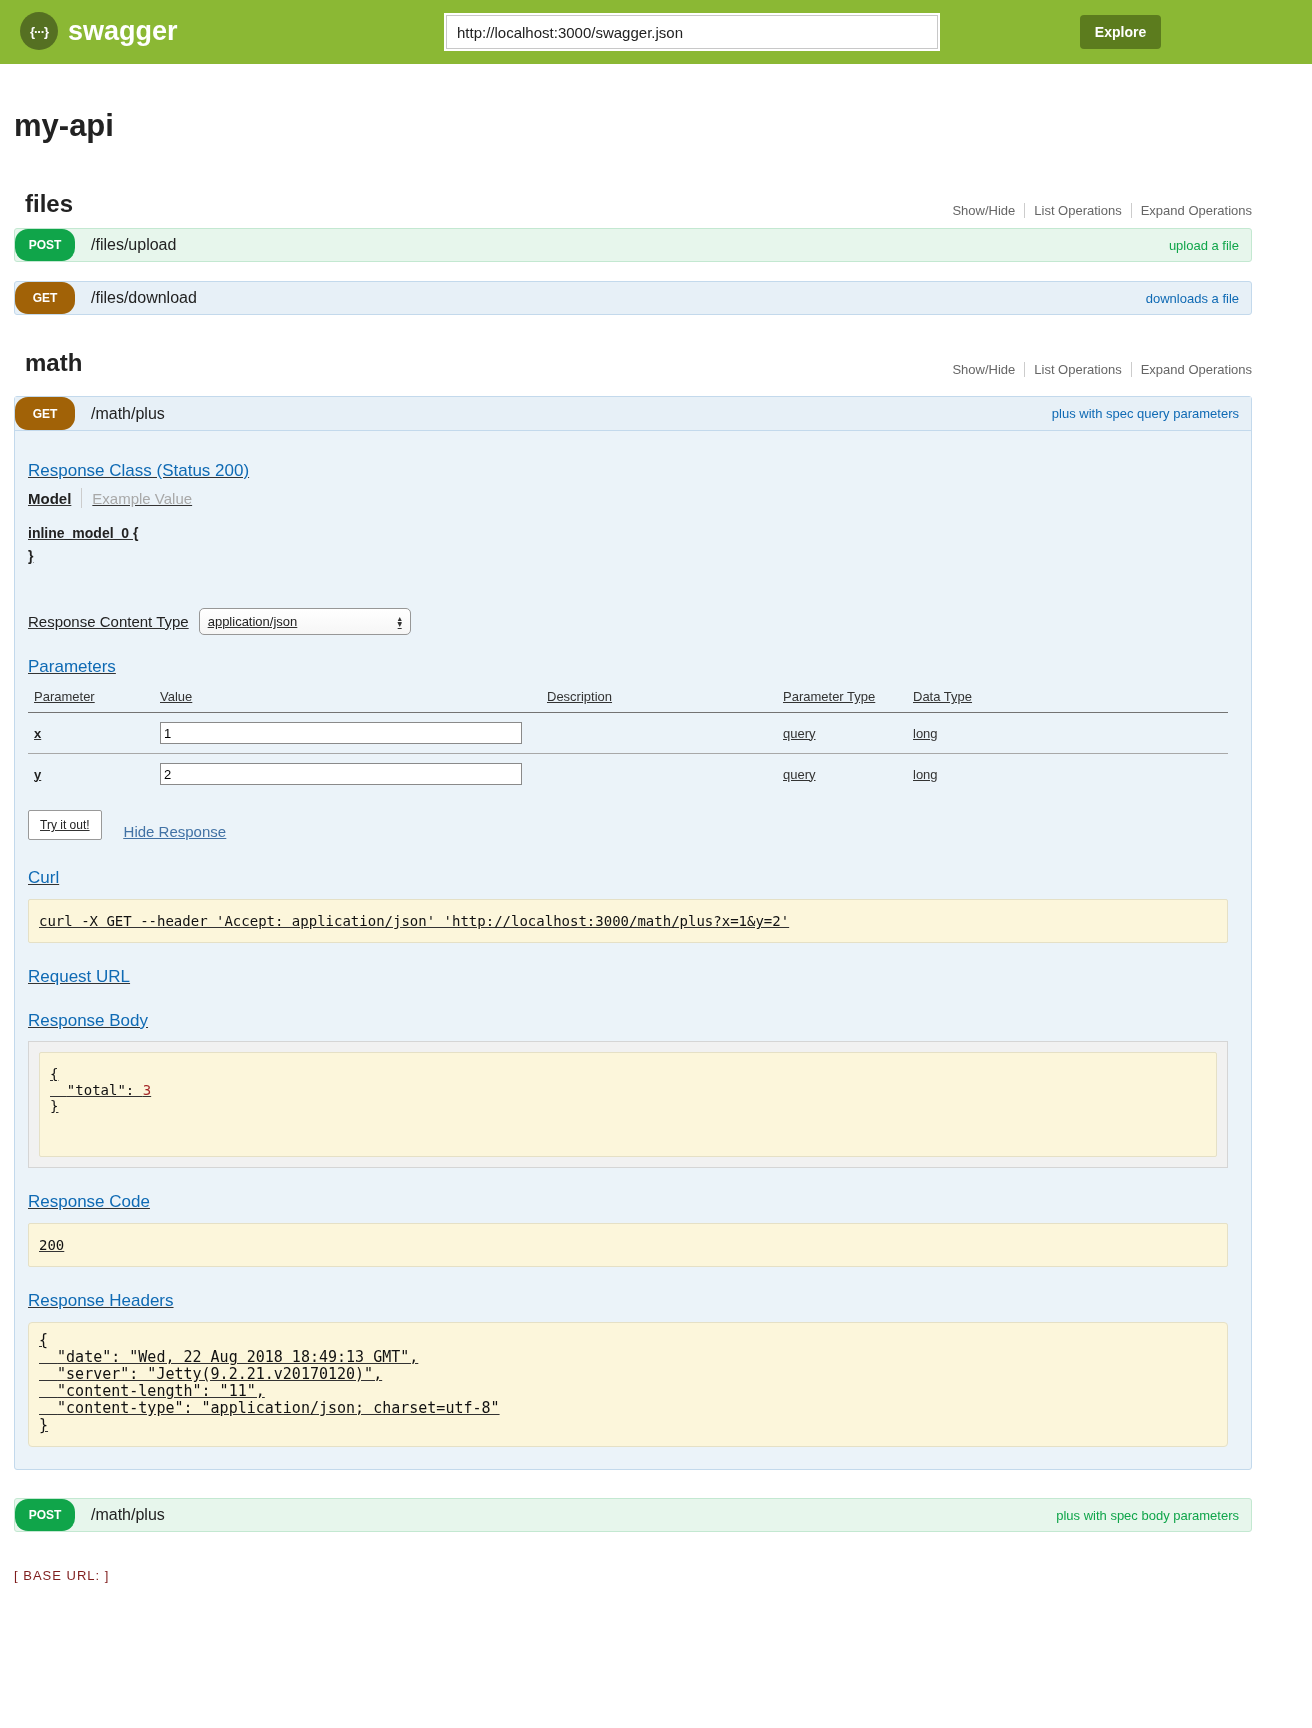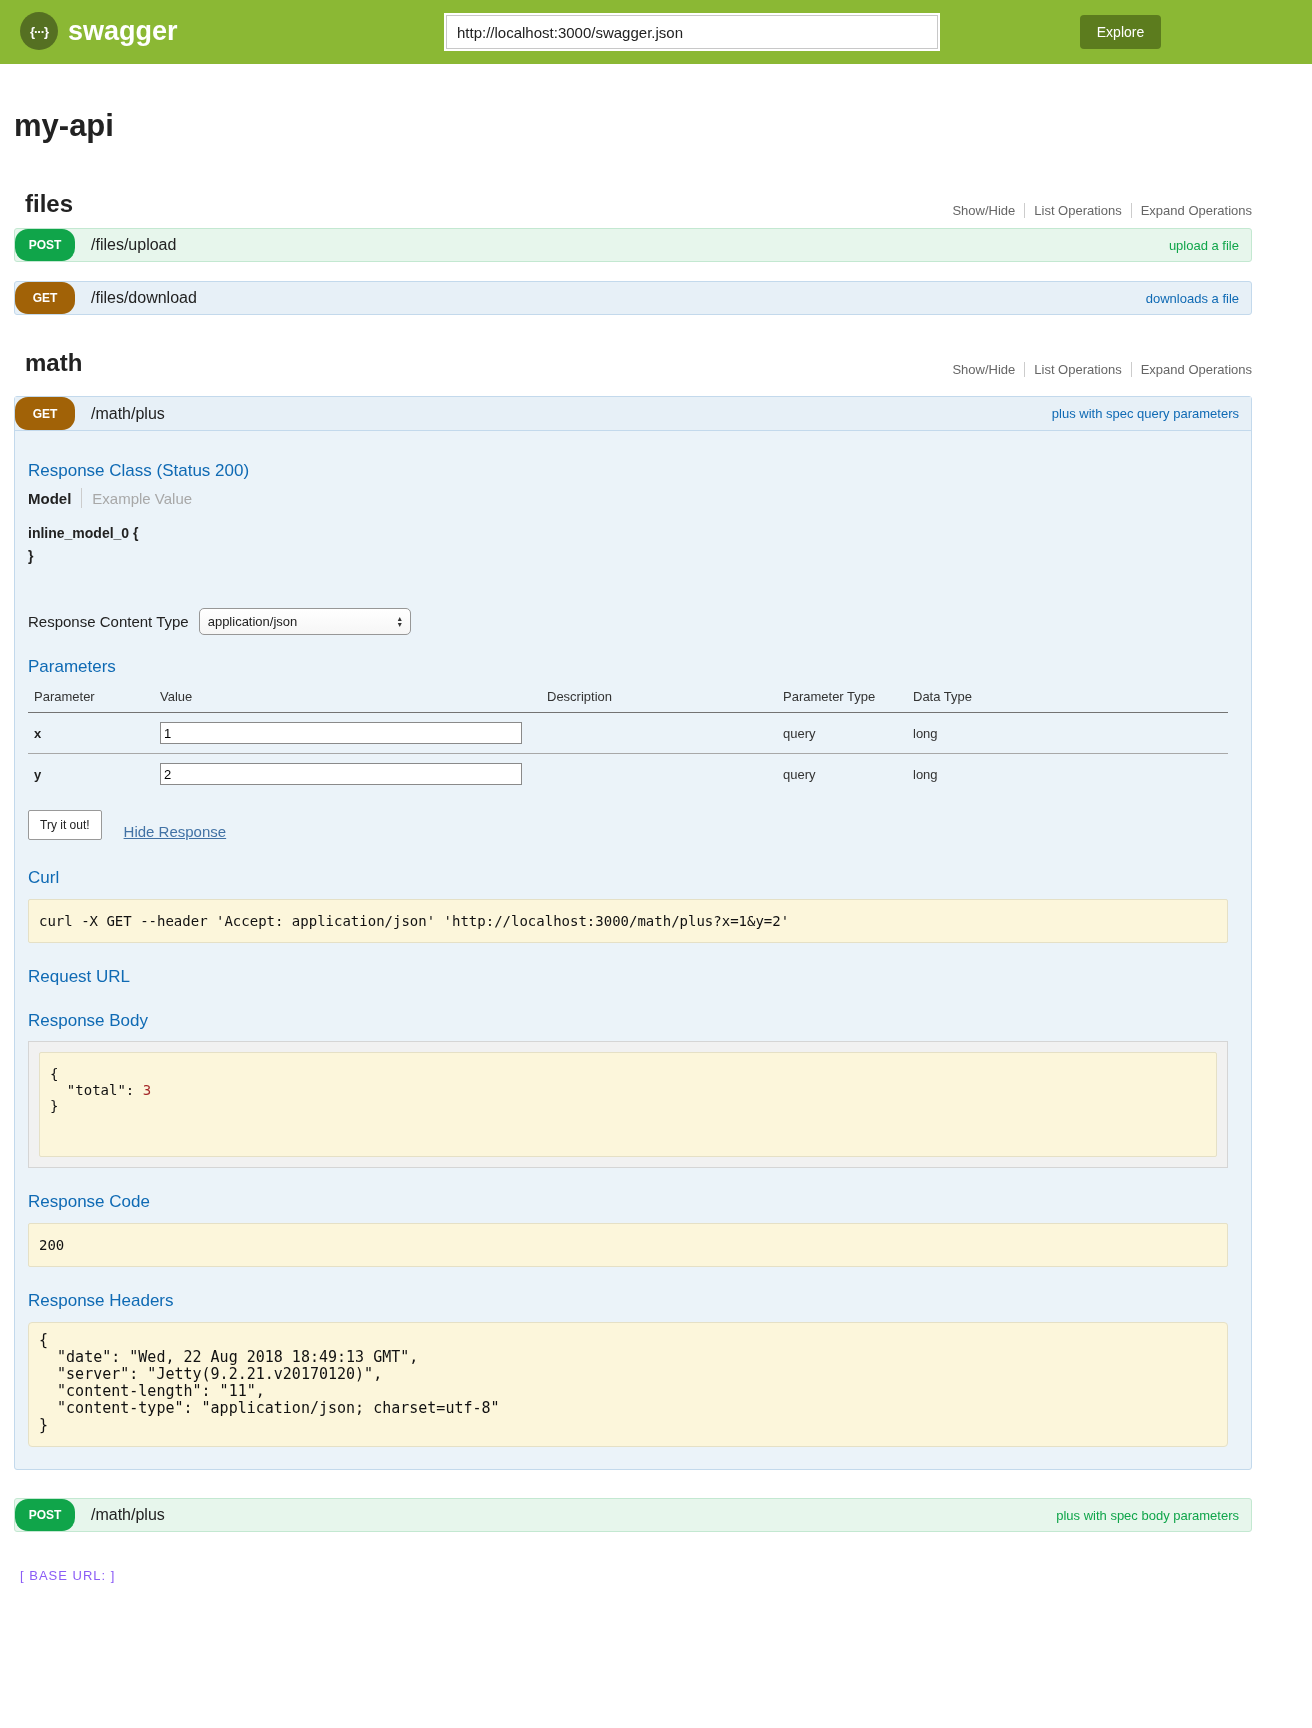--- a/index.html
+++ b/index.html
@@ -9,21 +9,21 @@
   
   .topbar { position:relative; height:64px; background:#8bb834; }
   .brand { position:absolute; left:20px; top:12px; display:flex; align-items:center; }
   .logo-circle { width:38px; height:38px; border-radius:50%; background:#557022; color:#fff;
     display:flex; align-items:center; justify-content:center; font-weight:bold; font-size:13px; letter-spacing:-1px; }
   .brand-name { color:#fff; font-weight:bold; font-size:27px; margin-left:10px; }
   .url-input { position:absolute; left:446px; top:15px; width:492px; height:34px;
     border:1px solid #c8c8c8; box-shadow:0 0 0 2px #fff inset; background:#fff; padding:0 10px; font-size:15px; color:#222;
     font-family:"Liberation Sans", sans-serif; outline:2px solid #fff; }
   .explore-btn { position:absolute; left:1080px; top:15px; width:81px; height:34px;
-    background:#5c7c1e; border:none; border-radius:4px; color:#fff; font-weight:normal; font-size:14px; cursor:pointer;
+    background:#5c7c1e; border:none; border-radius:4px; color:#fff; font-weight:bold; font-size:14px; cursor:pointer;
     font-family:"Liberation Sans", sans-serif; }
 
   
   .wrapper { width:1238px; margin-left:14px; }
   .api-title { margin-top:44px; font-size:31px; font-weight:bold; color:#222; }
 
   
   .section { margin-top:46px; }
   .section-head { display:flex; align-items:flex-end; justify-content:space-between; margin-bottom:10px;margin-left:11px; }
   .section-title { font-size:24px; font-weight:bold; color:#222; }
@@ -42,21 +42,21 @@
   .post .badge { background:#10a54a; }
   .get  .badge { background:#a16207; }
   .op-path { font-size:16px; color:#222; margin-left:16px; }
   .op-summary { margin-left:auto; margin-right:12px; font-size:13px; }
   .post .op-summary { color:#10a54a; }
   .get  .op-summary { color:#0f6ab4; }
 
   
   .op-block { margin-top:19px; border:1px solid #c3d9ec; border-radius:3px; background:#ebf3f9; }
   .op-block .op-row { border:none; border-radius:0; border-bottom:1px solid #c3d9ec; }
-  .op-content { padding:0 23px 22px 13px; }
+  .op-content { padding:0 23px 22px 13px;text-decoration:underline; }
   .blue-h { color:#0f6ab4; font-size:17px; font-weight:normal; }
   .h-space { margin-top:28px; }
 
   .tabs { margin-top:7px; display:flex; align-items:center; font-size:15px; }
   .tab-model { color:#222; font-weight:bold; padding-right:10px; cursor:pointer; }
   .tab-sep { width:1px; height:20px; background:#ccc; }
   .tab-example { color:#a8a8a8; padding-left:10px; cursor:pointer; }
 
   .model-sig { margin-top:14px; font-size:14px; color:#222; line-height:23px; }
   .model-sig .bold { font-weight:bold; }
@@ -87,21 +87,21 @@
   .hide-link { margin-left:22px; color:#4272a5; font-size:15px; text-decoration:underline; cursor:pointer; }
 
   .code-block { margin-top:11px; background:#fcf6db; border:1px solid #e5e0c6; border-radius:2px;
     padding:13px 10px; font-family:"DejaVu Sans Mono", monospace; font-size:14px; color:#111; white-space:pre-wrap; }
   .body-wrap { margin-top:10px; background:#f1f1f1; border:1px solid #d5d5d5; padding:10px; }
   .body-wrap .code-block { margin-top:0; min-height:105px; }
   .json-num { color:#a52a2a; }
   .headers-block { line-height:17px; font-size:15px; padding:9px 10px 12px 10px; border-radius:4px; }
 
   
-  .base-url { margin-top:36px; color:#8b5cf6; font-size:13px; letter-spacing:1px;margin-left:6px; }
+  .base-url { margin-top:36px; color:#7f1d1d; font-size:13px; letter-spacing:1px; }
 </style>
 </head>
 <body>
 
 <div class="topbar">
   <div class="brand">
     <span class="logo-circle">{···}</span>
     <span class="brand-name">swagger</span>
   </div>
   <input class="url-input" type="text" value="http://localhost:3000/swagger.json" style="">

